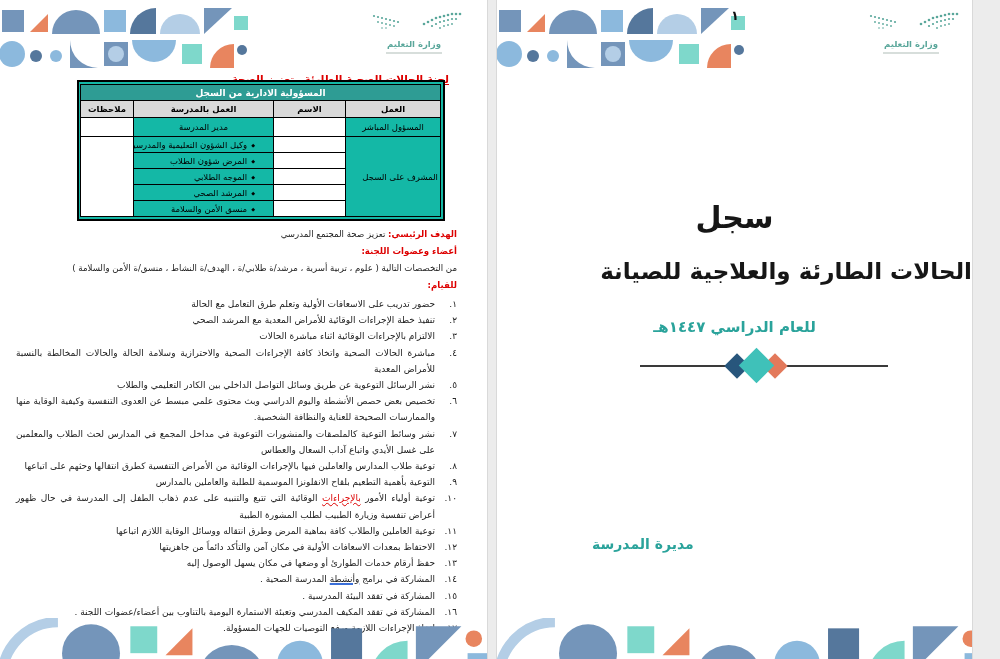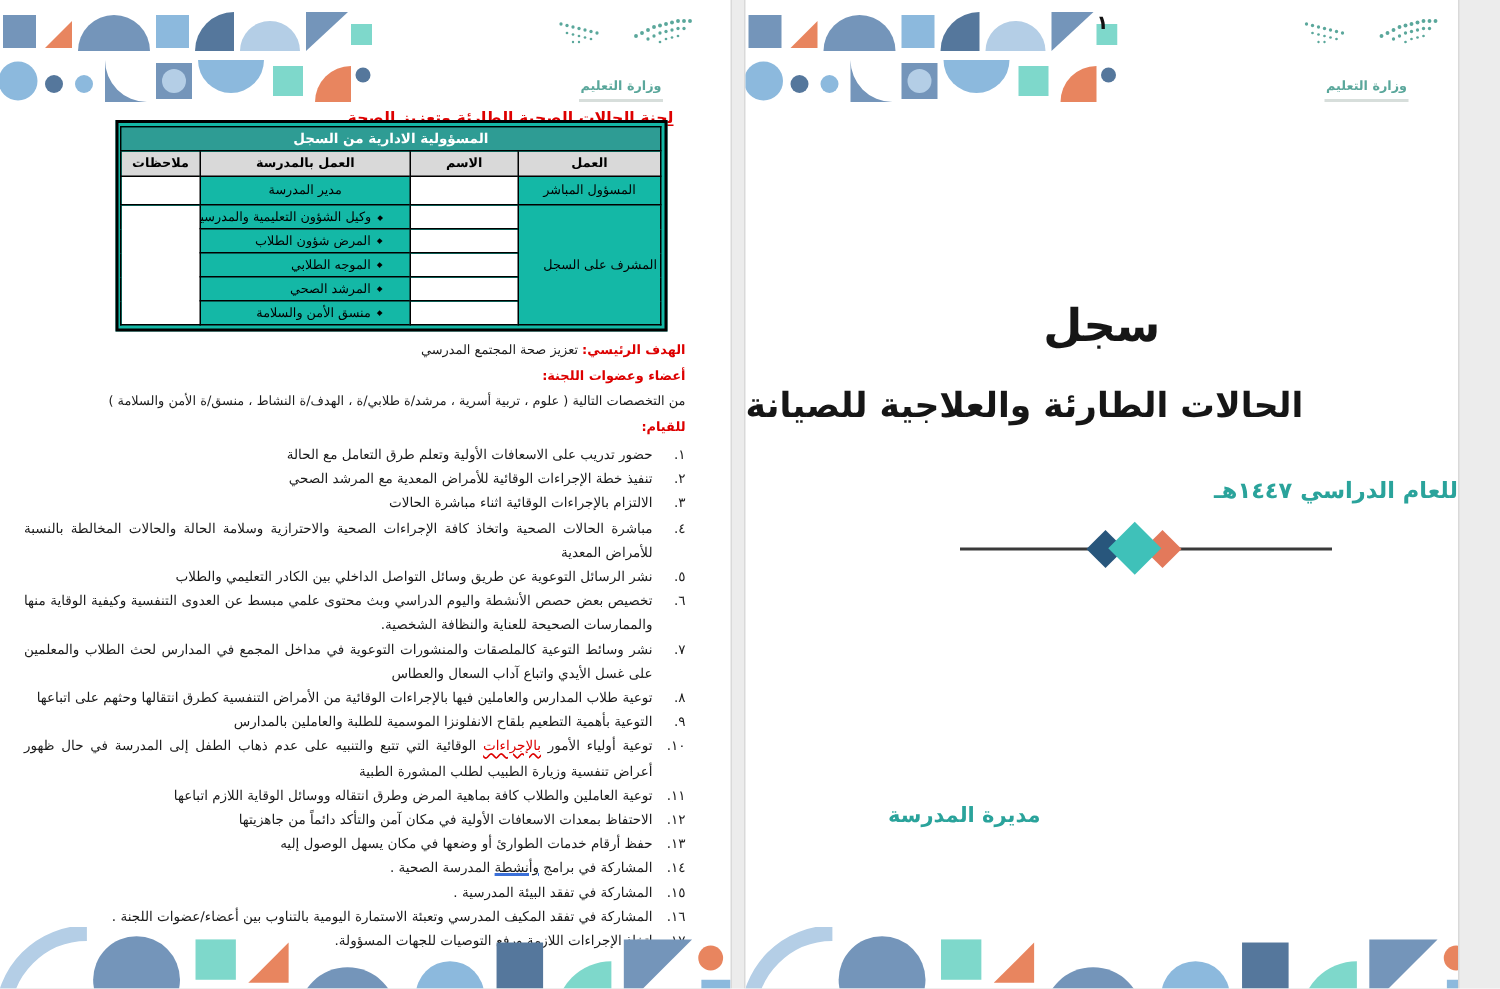--- a/index.html
+++ b/index.html
@@ -9,21 +9,21 @@
   }
   .page{position:absolute;top:0;height:659px;background:#fff;box-shadow:0 0 0 1px #d9d9d9;}
   .page-left{left:0;width:487px;}
   .page-right{left:497px;width:475px;}
 
   .deco-top{position:absolute;top:6px;left:0;width:248px;height:62px;}
   .deco-bottom{position:absolute;top:618px;left:0;width:100%;height:60px;}
 
   .logo{position:absolute;top:10px;width:106px;text-align:center;direction:rtl;}
   .logo-left{right:20px;} .logo-right{right:8px;}
-  .logo-text{display:block;font-size:8.5px;font-weight:bold;color:var(--logo_teal);margin-top:15px;}
+  .logo-text{display:block;font-size:8.5px;font-weight:bold;color:var(--logo_teal);margin-top:1px;}
   .logo-sub{display:block;width:56px;height:2px;background:#d7dedb;margin:3px auto 0;}
 
   .page-number{position:absolute;top:8px;left:234px;font-size:13px;font-weight:bold;color:#111;}
 
   .committee-title{
     position:absolute;top:73px;right:38px;direction:rtl;
     color:var(--red);font-weight:bold;font-size:10.5px;text-decoration:underline;
   }
 
   .tbl-wrap{position:absolute;top:80px;right:42px;width:360px;border:2px solid #000;padding:2px;background:#14b8a6;direction:rtl;}
@@ -41,22 +41,22 @@
   .intro{font-size:8.6px;line-height:17px;}
   .red-label{color:var(--red);font-weight:bold;}
   .tasks{margin-top:2px;font-size:9px;line-height:16.2px;}
   .task{display:flex;direction:rtl;}
   .task-num{flex:none;width:22px;}
   .task-text{flex:1;text-align:justify;padding-left:4px;}
   .seg-red{color:var(--red);text-decoration:underline wavy;text-decoration-color:var(--red);}
   .seg-blue{text-decoration:underline;text-decoration-color:#3a6fd8;text-decoration-thickness:2px;}
 
   .doc-title-1{position:absolute;top:200px;left:0;width:100%;text-align:center;font-size:30px;font-weight:bold;color:#161616;}
-  .doc-title-2{position:absolute;top:258px;left:0;width:100%;text-align:left;font-size:23px;font-weight:bold;color:#161616;direction:rtl;}
-  .doc-subtitle{position:absolute;top:318px;left:0;width:100%;font-size:15px;font-weight:bold;color:var(--teal_text);direction:rtl;}
+  .doc-title-2{position:absolute;top:258px;left:0;width:100%;text-align:right;font-size:23px;font-weight:bold;color:#161616;direction:rtl;}
+  .doc-subtitle{position:absolute;top:318px;left:0;width:100%;text-align:center;font-size:15px;font-weight:bold;color:var(--teal_text);direction:rtl;}
   .divider{position:absolute;top:352px;left:143px;width:248px;height:28px;}
   .divider .line{position:absolute;top:13px;left:0;right:0;height:2px;background:#3a3a3a;}
   .diamond{position:absolute;transform:rotate(45deg);}
   .d-navy{left:88px;top:5px;width:18px;height:18px;background:var(--navy_diamond);}
   .d-coral{left:126px;top:5px;width:18px;height:18px;background:var(--coral_diamond);}
   .d-teal{left:104px;top:1px;width:25px;height:25px;background:var(--teal_diamond);}
   .signature{position:absolute;top:536px;left:95px;font-size:14px;font-weight:bold;color:var(--teal_text);direction:rtl;}
 </style>
 </head>
 <body>

